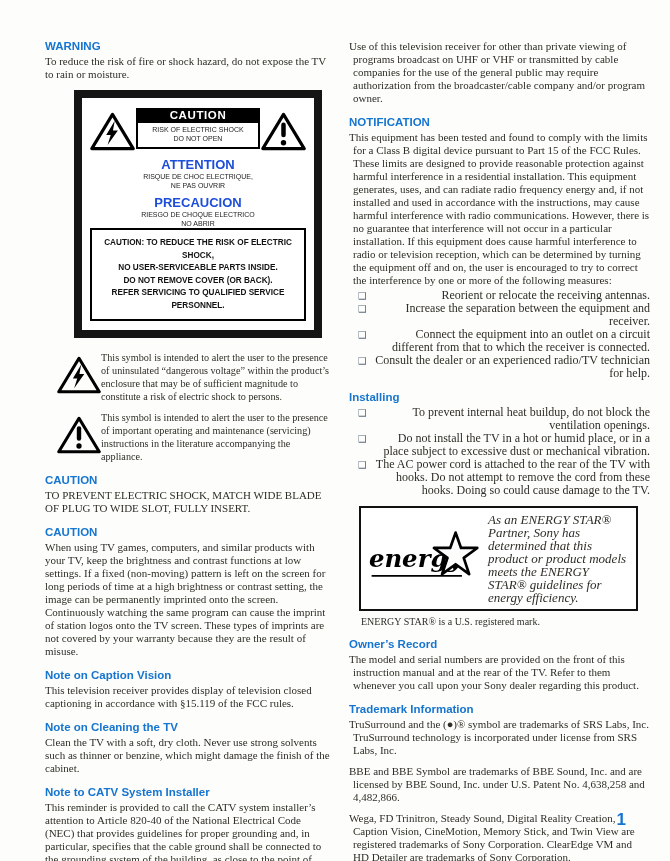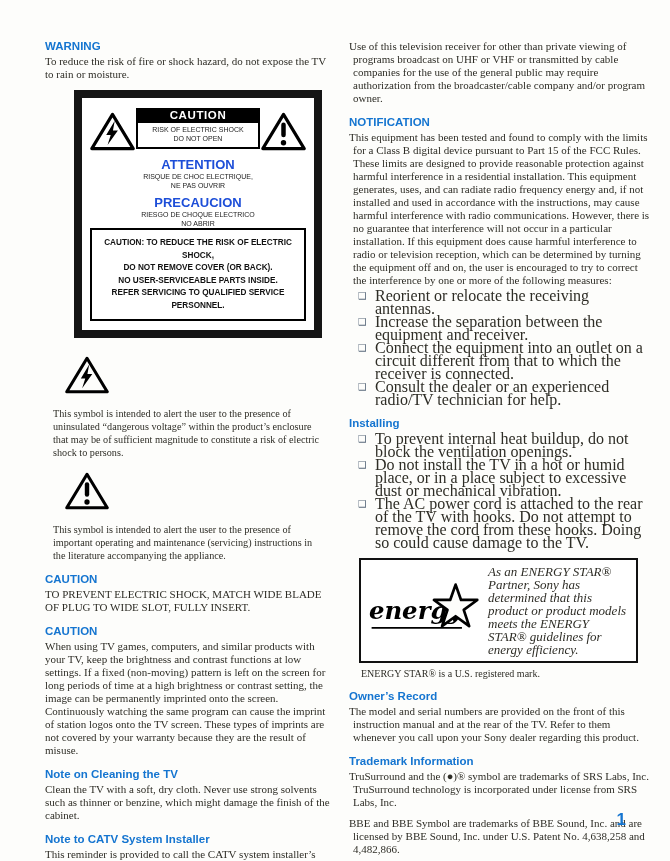--- a/index.html
+++ b/index.html
@@ -51,33 +51,33 @@
     text-align:center; font-family:"Liberation Sans",sans-serif;
     font-size:7px; line-height:8.5px; color:#222;
   }
   .wlines {
     border:2px solid #000; padding:7px 2px;
     text-align:center; font-family:"Liberation Sans",sans-serif;
     font-weight:bold; font-size:8.2px; line-height:12.5px; color:#111;
   }
 
   
-  .sym-row { display:flex; margin:6px 8px 8px;flex-direction:column; }
+  .sym-row { display:flex; margin:6px 0 8px; }
   .sym-icon { width:56px; flex:0 0 56px; padding:4px 0 0 12px; box-sizing:border-box; }
   .sym-icon svg { width:44px; height:40px; }
   .sym-text { flex:1; font-size:10.2px; line-height:13px; }
 
   
   .bullet { display:flex; margin:0; }
   .bullet .g {
     flex:0 0 26px; padding-left:9px; box-sizing:border-box;
     font-family:"DejaVu Sans", sans-serif; font-size:9.5px; line-height:13px;
     color:#5a6a7c;
   }
-  .bullet .t { flex:1; font-size:16px; line-height:13px; }
+  .bullet .t { flex:1; font-size:12px; line-height:13px;text-align:right; }
   .bullet-note { margin-left:26px; font-size:10.2px; line-height:13px; }
 
   
   .ebox {
     display:flex; align-items:center; gap:8px;
     border:2px solid #111; background:#fff;
     margin:9px 0 5px 10px; width:279px; box-sizing:border-box;
     padding:5px 7px;
   }
   .elogo { flex:0 0 112px; }
@@ -126,22 +126,22 @@
         <div class="att-title">ATTENTION</div>
         <div class="att-sub">RISQUE DE CHOC ELECTRIQUE,</div>
         <div class="att-sub">NE PAS OUVRIR</div>
 
         <div class="att-title">PRECAUCION</div>
         <div class="att-sub">RIESGO DE CHOQUE ELECTRICO</div>
         <div class="att-sub">NO ABRIR</div>
 
         <div class="wlines">
           <div>CAUTION:  TO REDUCE THE RISK OF ELECTRIC SHOCK,</div>
+          <div>NO USER-SERVICEABLE PARTS INSIDE.</div>
           <div>DO NOT REMOVE COVER (OR BACK).</div>
-          <div>NO USER-SERVICEABLE PARTS INSIDE.</div>
           <div>REFER SERVICING TO QUALIFIED SERVICE PERSONNEL.</div>
         </div>
       </div>
 
       <div class="sym-row">
         <div class="sym-icon">
           <svg viewBox="0 0 100 88">
             <path d="M50 6 L96 82 L4 82 Z" fill="none" stroke="#000" stroke-width="7" stroke-linejoin="round"></path>
             <path d="M55 20 L36 52 L46 52 L39 74 L62 42 L51 42 Z" fill="#000"></path>
           </svg>
@@ -163,20 +163,24 @@
       <div>
         <div class="heading">CAUTION</div>
         <p class="body-text">TO PREVENT ELECTRIC SHOCK, MATCH WIDE BLADE OF PLUG TO WIDE SLOT, FULLY INSERT.</p>
       </div>
 
       <div>
         <div class="heading">CAUTION</div>
         <p class="body-text">When using TV games, computers, and similar products with your TV, keep the brightness and contrast functions at low settings. If a fixed (non-moving) pattern is left on the screen for long periods of time at a high brightness or contrast setting, the image can be permanently imprinted onto the screen. Continuously watching the same program can cause the imprint of station logos onto the TV screen. These types of imprints are not covered by your warranty because they are the result of misuse.</p>
       </div>
 
+      <div>
+        <div class="heading">Note on Caption Vision</div>
+        <p class="body-text">This television receiver provides display of television closed captioning in accordance with §15.119 of the FCC rules.</p>
+      </div>
 
       <div>
         <div class="heading">Note on Cleaning the TV</div>
         <p class="body-text">Clean the TV with a soft, dry cloth. Never use strong solvents such as thinner or benzine, which might damage the finish of the cabinet.</p>
       </div>
 
       <div>
         <div class="heading">Note to CATV System Installer</div>
         <p class="body-text">This reminder is provided to call the CATV system installer’s attention to Article 820-40 of the National Electrical Code (NEC) that provides guidelines for proper grounding and, in particular, specifies that the cable ground shall be connected to the grounding system of the building, as close to the point of cable entry as practical.</p>
       </div>

